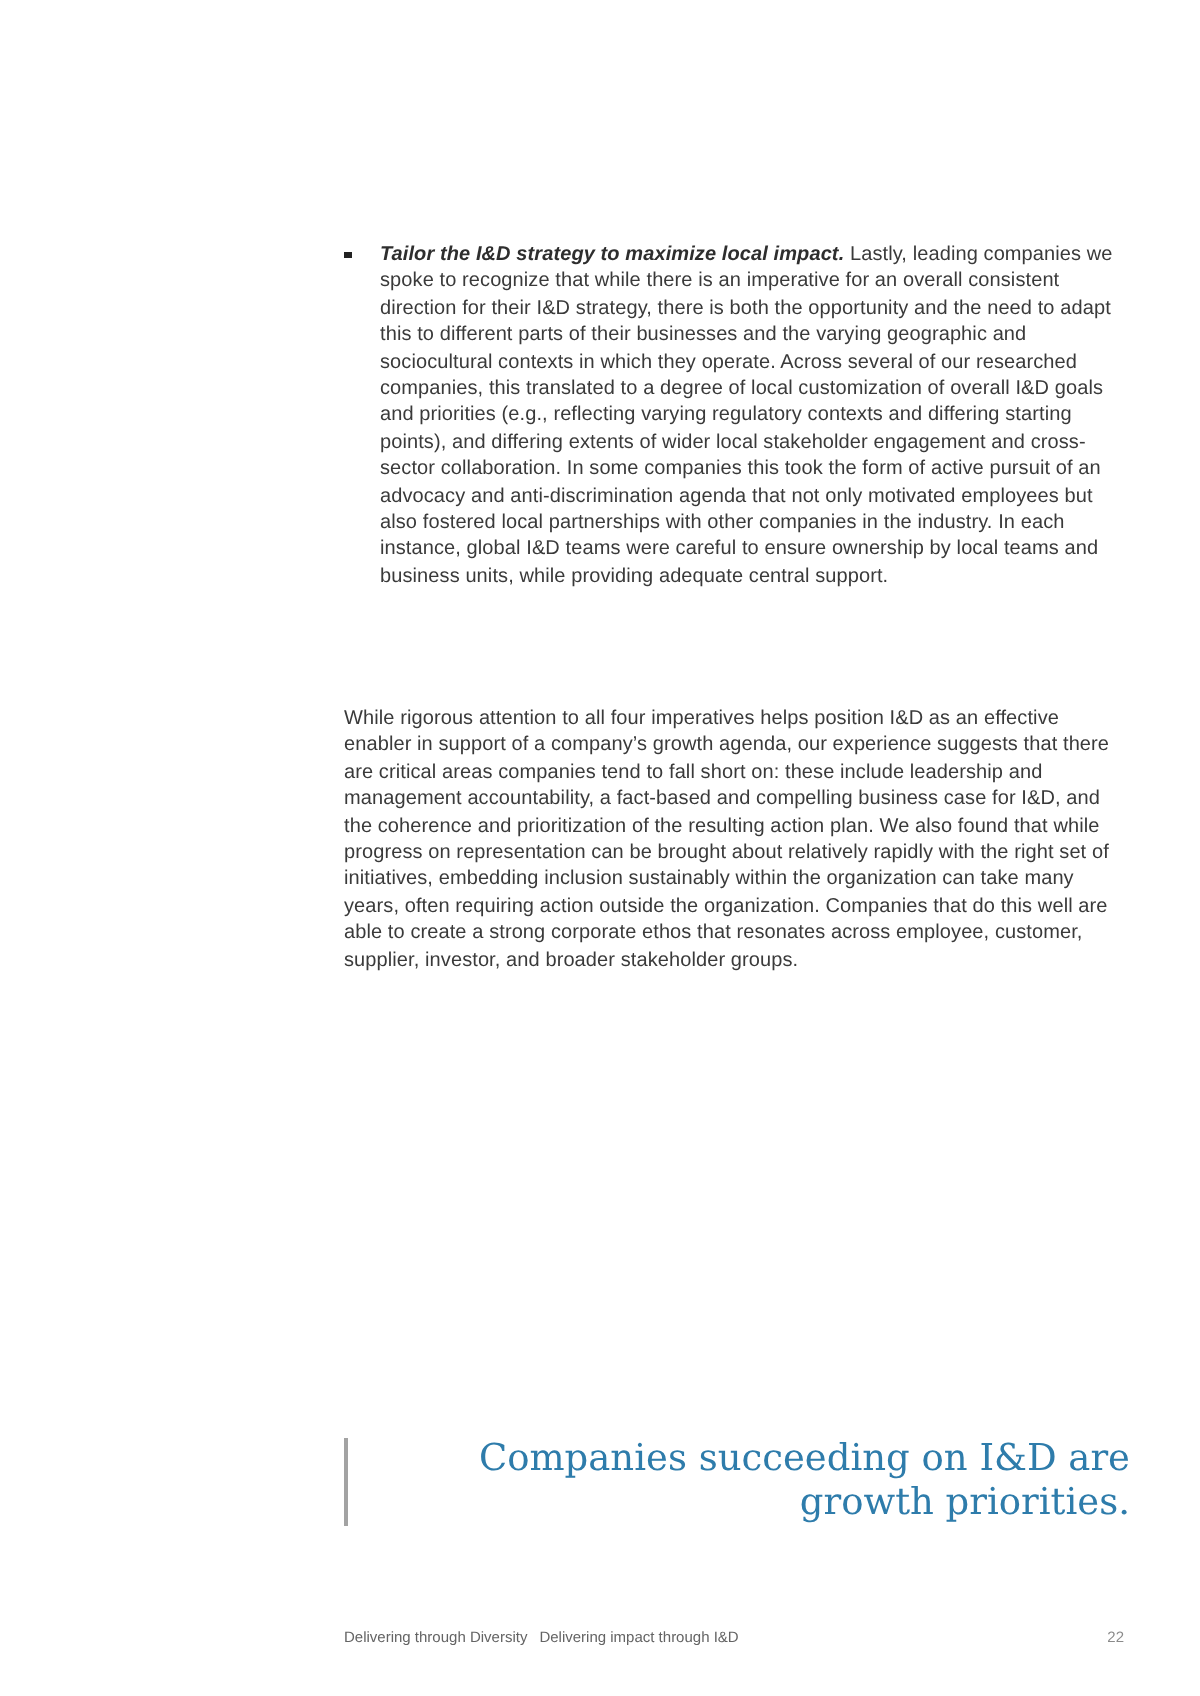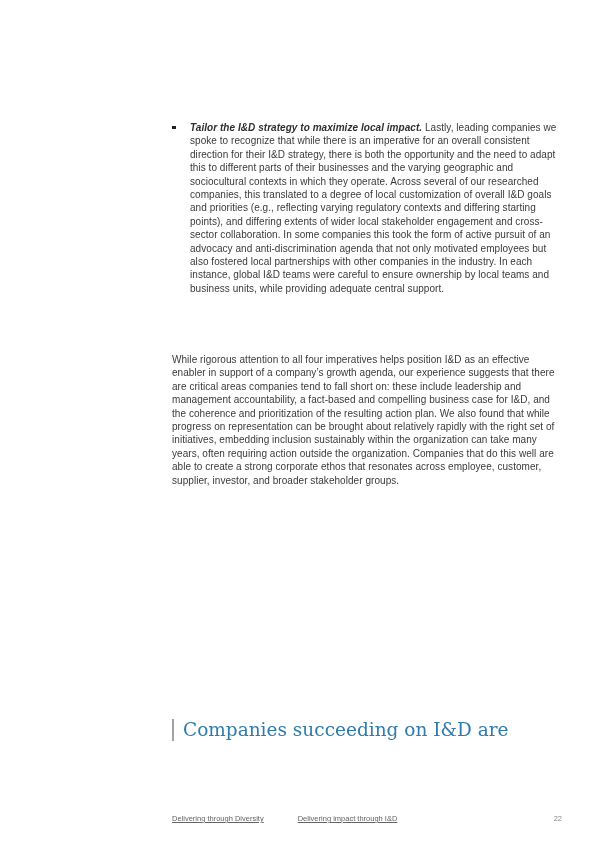--- a/index.html
+++ b/index.html
@@ -61,37 +61,37 @@
     width: 382px;
     border-left: 2px solid var(--rule-gray, #a3a3a3);
     padding-left: 9px;
     font-family: "DejaVu Serif", "Liberation Serif", serif;
     font-size: 18.5px;
     line-height: 22px;
     color: var(--quote-blue, #2e7cab);
   }
   .pull-quote .q-line {
     white-space: nowrap;
+    text-align: right;
   }
   .footer {
     position: absolute;
     left: 172px;
     top: 814px;
     width: 390px;
     font-size: 7.5px;
     line-height: 10px;
     color: var(--footer-gray, #646464);
   }
   .footer-inner {
     display: flex;
     align-items: flex-end;
-    text-decoration: underline;
   }
   .footer-center {
-    margin-left: 34px;
+    margin-left: 6px;
   }
   .page-number {
     position: absolute;
     right: 0;
     top: 0;
     color: var(--pagenum-gray, #8a8a8a);
   }
 </style>
 </head>
 <body>
@@ -102,20 +102,21 @@
     <div class="bullet-marker">
       <div class="sq"></div>
     </div>
     <div class="bullet-text"><span class="lead-bold-italic">Tailor the I&amp;D strategy to maximize local impact.</span> <span>Lastly, leading companies we spoke to recognize that while there is an imperative for an overall consistent direction for their I&amp;D strategy, there is both the opportunity and the need to adapt this to different parts of their businesses and the varying geographic and sociocultural contexts in which they operate. Across several of our researched companies, this translated to a degree of local customization of overall I&amp;D goals and priorities (e.g., reflecting varying regulatory contexts and differing starting points), and differing extents of wider local stakeholder engagement and cross-sector collaboration. In some companies this took the form of active pursuit of an advocacy and anti-discrimination agenda that not only motivated employees but also fostered local partnerships with other companies in the industry. In each instance, global I&amp;D teams were careful to ensure ownership by local teams and business units, while providing adequate central support.</span></div>
   </div>
 
   <div class="para-2 body-text">While rigorous attention to all four imperatives helps position I&amp;D as an effective enabler in support of a company’s growth agenda, our experience suggests that there are critical areas companies tend to fall short on: these include leadership and management accountability, a fact-based and compelling business case for I&amp;D, and the coherence and prioritization of the resulting action plan. We also found that while progress on representation can be brought about relatively rapidly with the right set of initiatives, embedding inclusion sustainably within the organization can take many years, often requiring action outside the organization. Companies that do this well are able to create a strong corporate ethos that resonates across employee, customer, supplier, investor, and broader stakeholder groups.</div>
 
   <div class="pull-quote">
     <div class="q-line">Companies succeeding on I&amp;D are</div>
+    <div class="q-line">growth priorities.</div>
   </div>
 
   <div class="footer">
     <div class="footer-inner">
       <span>Delivering through Diversity</span>
       <span class="footer-center">Delivering impact through I&amp;D</span>
     </div>
     <span class="page-number">22</span>
   </div>
 

